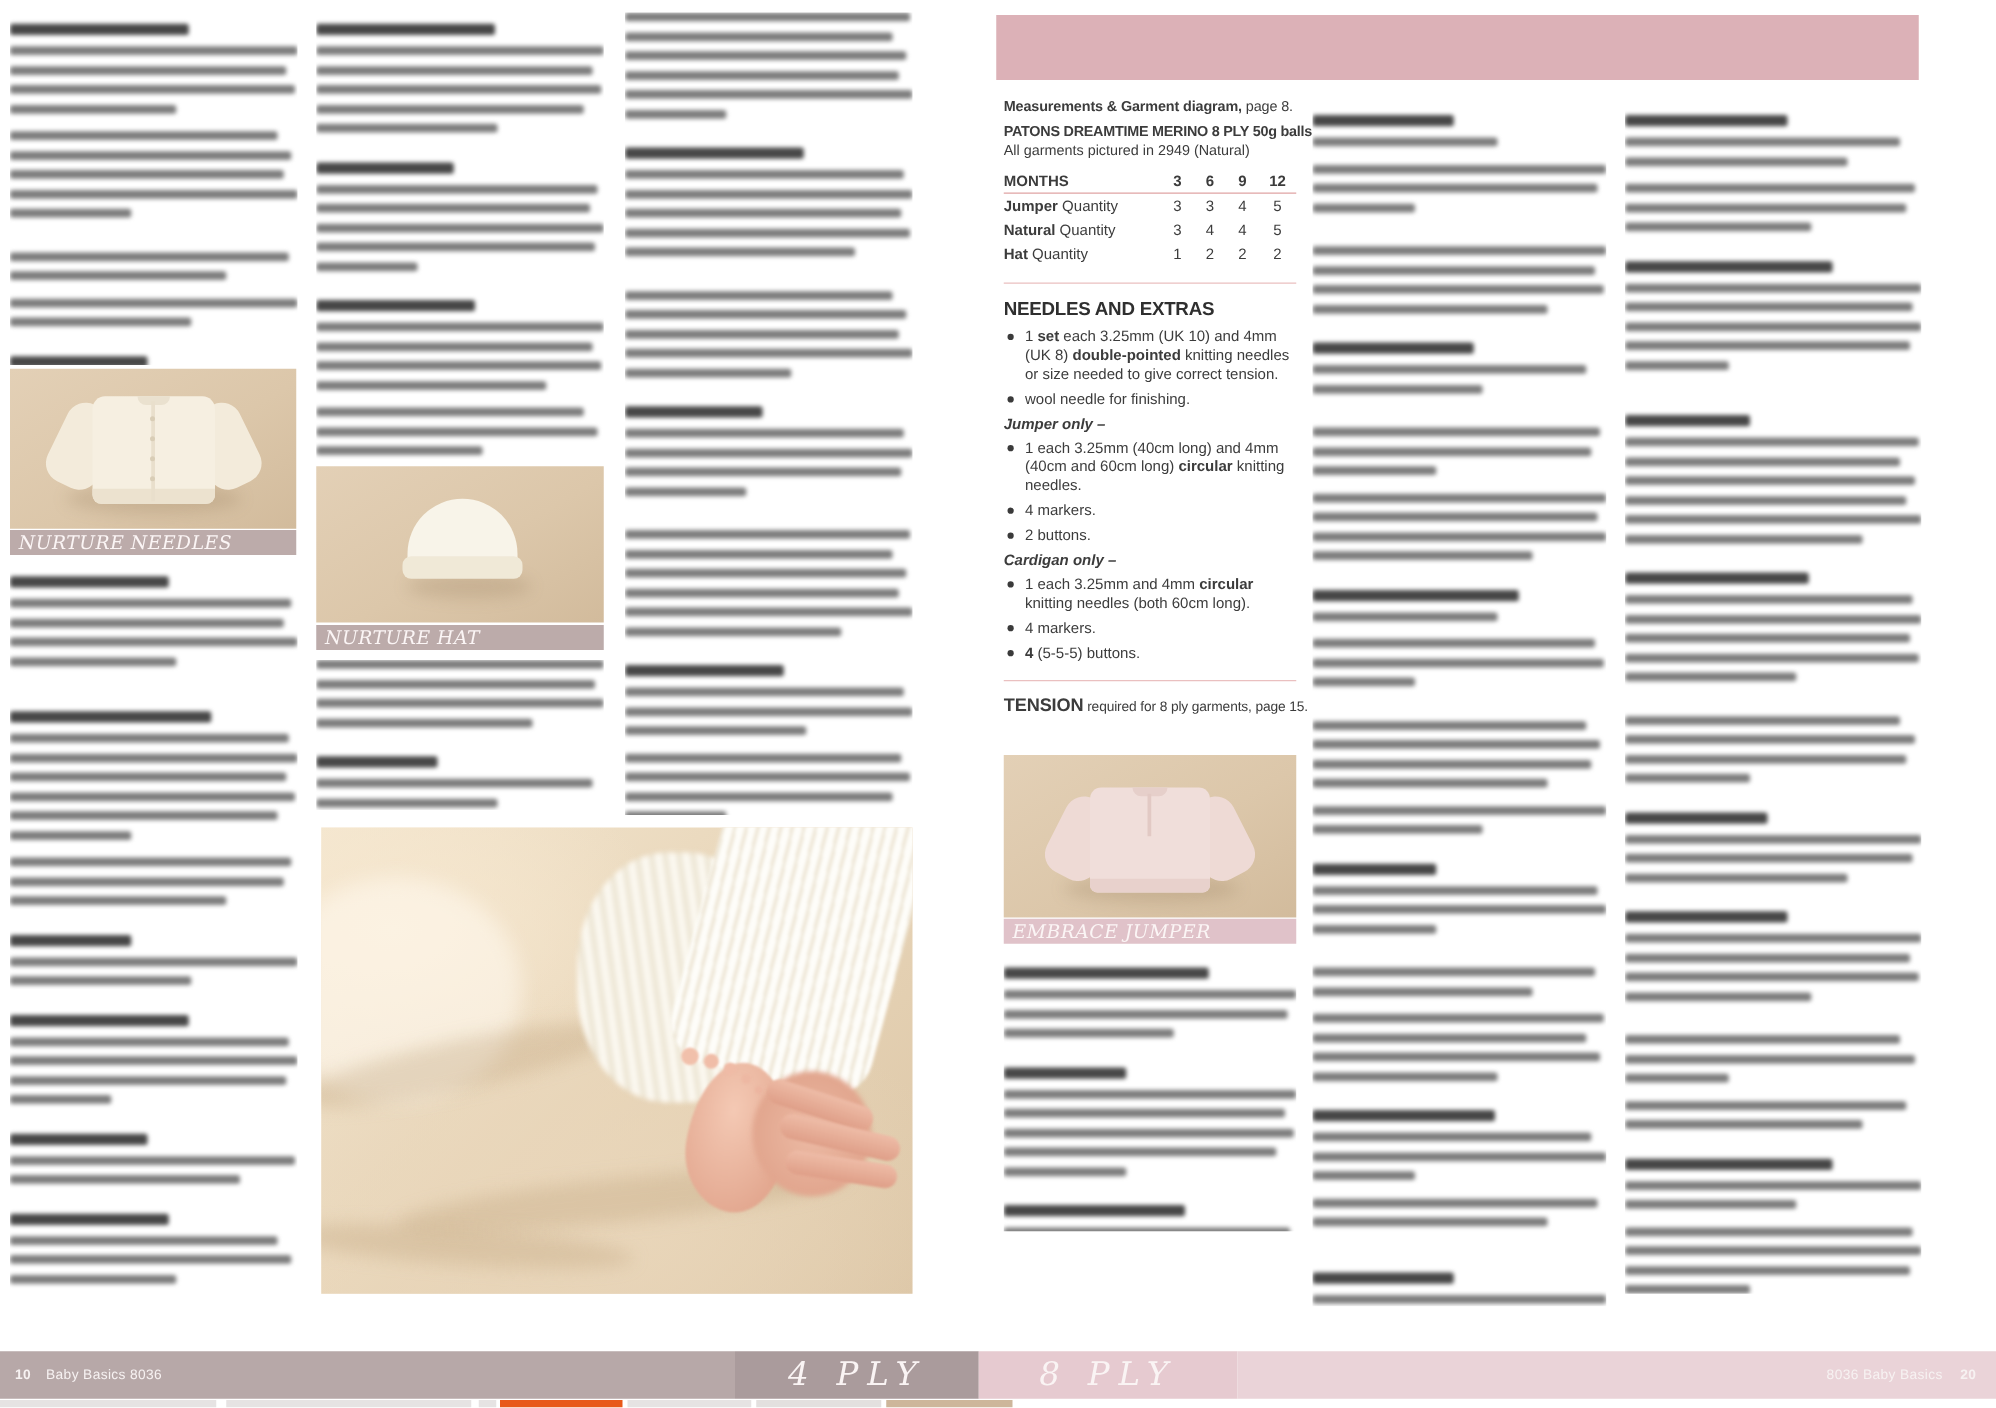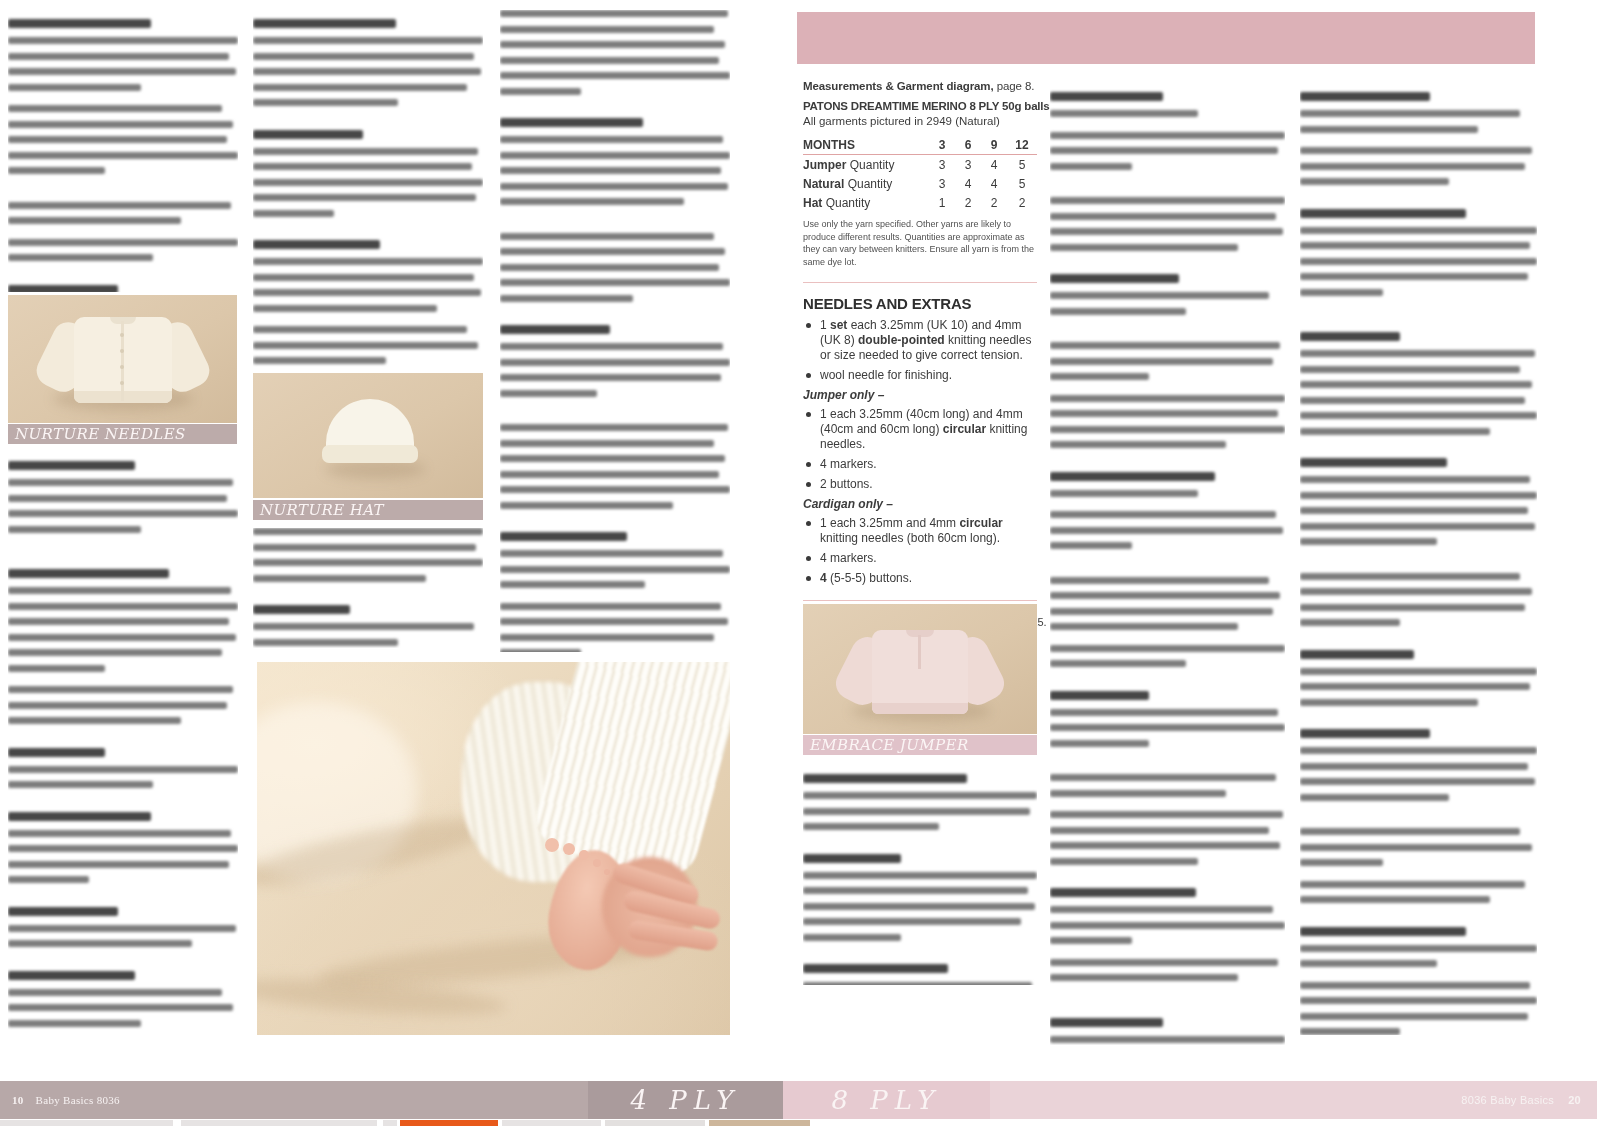--- a/index.html
+++ b/index.html
@@ -93,21 +93,21 @@
   .bb-toe { position:absolute; width:14px; height:14px; border-radius:50%; background:#f1c0ab;
             filter:blur(.7px);
             box-shadow:17px 4px 0 -1px #f0bda8, 32px 10px 0 -2px #efbba6, 45px 18px 0 -3px #edb8a3,
                        55px 27px 0 -4px #ecb5a0; }
   .bb-palm { position:absolute; background:radial-gradient(#ecbaa4,#dfa189 85%); border-radius:50%;
              filter:blur(2px); }
   .bb-fg { position:absolute; background:linear-gradient(#eebca7,#df9f88); border-radius:10px; filter:blur(.8px); }
 
   
   .fbar { top:1081px; height:38px; display:flex; align-items:center; }
-  .f-mauve { background:var(--footer_mauve);font-family:Liberation Serif, serif; }
+  .f-mauve { background:var(--footer_mauve); }
   .f-mauve-dark { background:var(--footer_mauve_dark); justify-content:center; }
   .f-pink { background:var(--footer_pink); justify-content:center; }
   .f-pink-light { background:var(--footer_pink_light); justify-content:flex-end;align-items:center; }
   .ftext { color:#f7f2f2; font-size:11px; letter-spacing:0.3px; }
   .fply { color:#faf4f4; font-family:"DejaVu Serif", serif; font-style:italic;
           font-size:26px; letter-spacing:7px; }
 
   
   .thumb { position:absolute; top:1120px; height:6px; }
 </style>
@@ -342,21 +342,20 @@
       </div>
       <div class="trow">
         <span><span class="b">Hat</span><span> Quantity</span></span>
         <span class="num">1</span>
         <span class="num">2</span>
         <span class="num">2</span>
         <span class="num">2</span>
       </div>
     </div>
 
-    <div class="note">Use only the yarn specified. Other yarns are likely to produce different results. Quantities are approximate as they can vary between knitters. Ensure all yarn is from the same dye lot.</div>
     <hr class="rule">
     <div class="nheading">NEEDLES AND EXTRAS</div>
     <div class="nlist">
         <div class="bullet"><span class="dot"></span><span>1 </span><span class="b">set</span><span> each 3.25mm (UK 10) and 4mm (UK 8) </span><span class="b">double-pointed</span><span> knitting needles or size needed to give correct tension.</span></div>
         <div class="bullet"><span class="dot"></span><span>wool needle for finishing.</span></div>
         <div class="sub"><span>Jumper only –</span></div>
         <div class="bullet"><span class="dot"></span><span>1 each 3.25mm (40cm long) and 4mm (40cm and 60cm long) </span><span class="b">circular</span><span> knitting needles.</span></div>
         <div class="bullet"><span class="dot"></span><span>4 markers.</span></div>
         <div class="bullet"><span class="dot"></span><span>2 buttons.</span></div>
         <div class="sub"><span>Cardigan only –</span></div>

